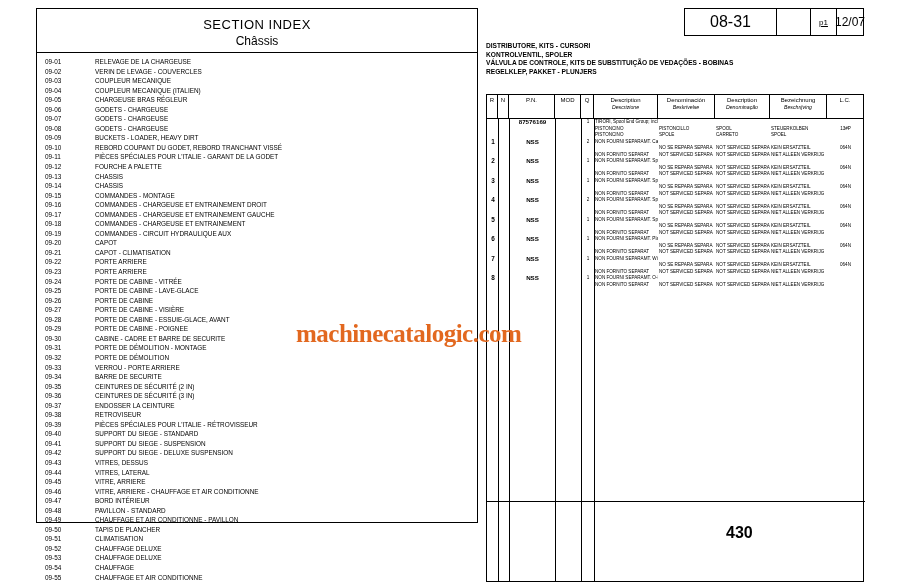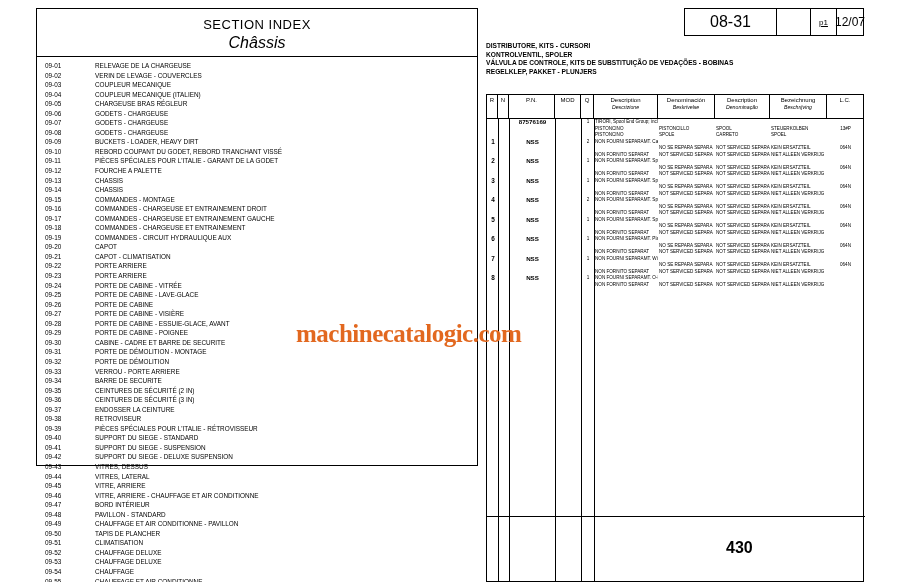--- a/index.html
+++ b/index.html
@@ -8,36 +8,35 @@
     background:#ffffff;
     font-family:"Liberation Sans", sans-serif;
     color:#000;
     position:relative;
     overflow:hidden;
   }
   .page{position:absolute;left:0;top:0;width:900px;height:582px;}
 
   
   .left{
-    position:absolute;left:36px;top:8px;width:442px;height:458px;
+    position:absolute;left:36px;top:8px;width:442px;height:515px;
     border:1px solid #000;
     box-sizing:border-box;
   }
   .left-title{
     text-align:center;
     font-size:13px;
     padding-top:8px;
     letter-spacing:.5px;
   }
   .left-sub{
     text-align:center;
-    font-size:16px;
+    font-size:12px;
     padding-top:2px;
     padding-bottom:4px;
-    font-style:italic;
   }
   .left-rule{
     border-bottom:1px solid #000;
     margin:0;
   }
   .index-list{
     padding:4px 0 0 0;
     margin:0;
     list-style:none;
   }
@@ -122,21 +121,21 @@
     padding-left:1px;
   }
   .td-c{text-align:center;padding-left:0;}
   .bold{font-weight:bold;font-size:6.4px;}
   .pn-bold{font-weight:bold;font-size:6.2px;text-align:center;}
 
   
   .vline{position:absolute;top:0;bottom:0;width:0;border-left:1px solid #000;}
 
   .bottombox{
-    position:absolute;left:0;bottom:1px;width:378px;height:64px;
+    position:absolute;left:0;bottom:16px;width:378px;height:64px;
     border-top:1px solid #000;box-sizing:border-box;
   }
   .bottombox .vl{
     position:absolute;left:11px;top:0;bottom:0;border-left:1px solid #000;
   }
   .bottombox .vl2{
     position:absolute;left:22px;top:0;bottom:0;border-left:1px solid #000;
   }
   .bignum{
     position:absolute;left:239px;top:22px;font-size:16px;font-weight:bold;

